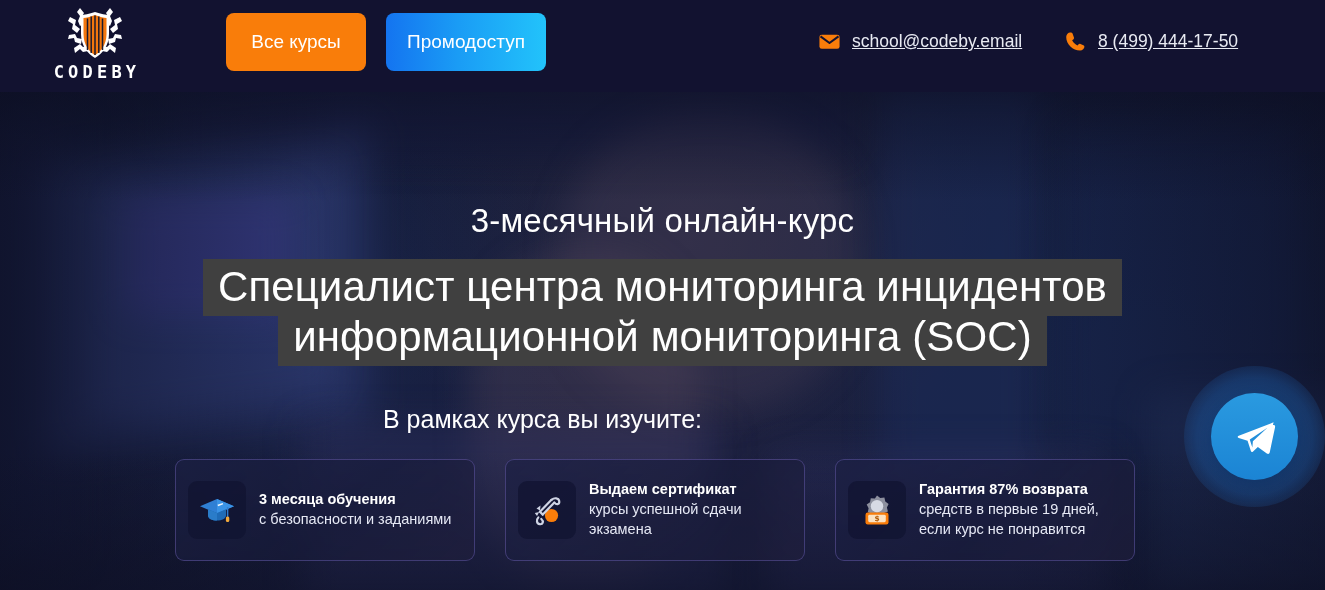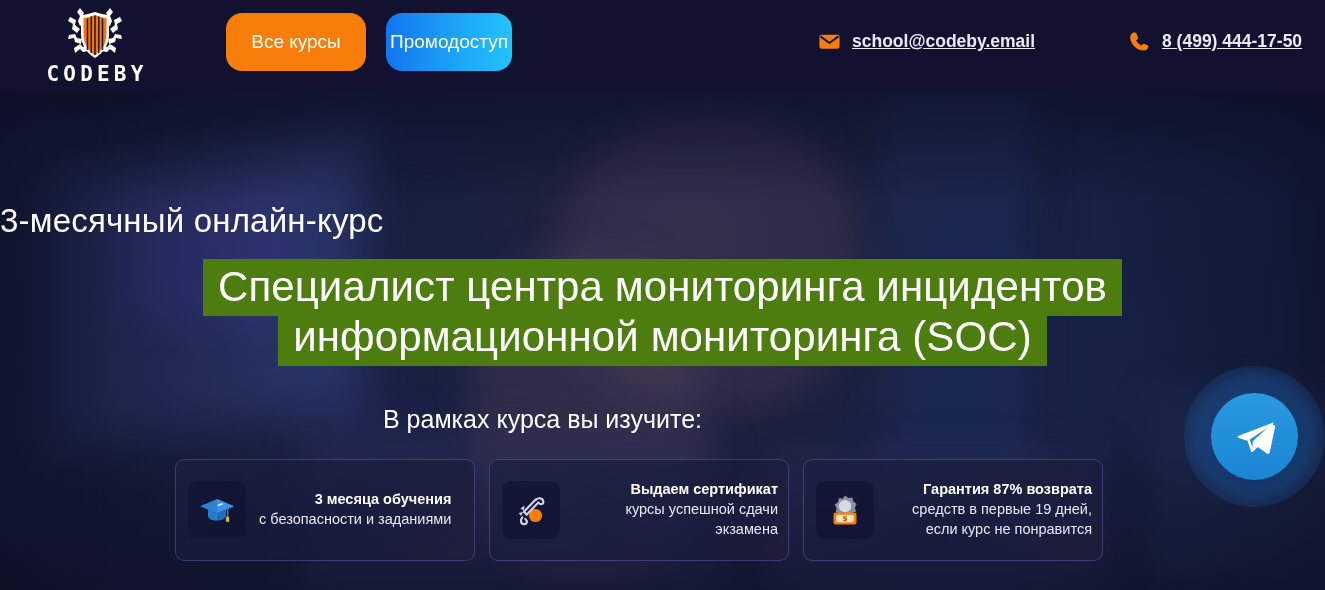--- a/index.html
+++ b/index.html
@@ -22,46 +22,46 @@
   }
   .logo-wrap {
     position:absolute; left:36px; top:4px;
     width:118px; height:84px;
     display:flex; flex-direction:column; align-items:center; justify-content:flex-start;
   }
   .logo-mark { width:70px; height:58px; display:block; }
   .logo-word {
     margin-top:2px;
     font-family:"DejaVu Sans Mono", monospace;
-    font-size:21px; font-weight:700; letter-spacing:4.2px;
+    font-size:17px; font-weight:700; letter-spacing:4.2px;
     color:#ffffff; line-height:1;
     padding-left:4px;
   }
   .btn {
     position:absolute; top:13px;
     height:58px;
-    border:none; border-radius:16px;
+    border:none; border-radius:8px;
     color:#fff;
     font-family:"Liberation Sans", sans-serif;
     font-size:19px;
     display:flex; align-items:center; justify-content:center;
     cursor:pointer;
     white-space:nowrap;
   }
   .btn-courses { left:226px; width:140px; background:#f97d0a; }
-  .btn-promo  { left:386px; width:126px;
+  .btn-promo  { left:386px; width:160px;
     background:linear-gradient(90deg,#1474f0 0%, #1a9cf5 45%, #22c3fb 100%); }
 
   .contact {
     position:absolute; top:30px;
     display:flex; align-items:center; gap:11px;
-    color:#e8eaf2; font-size:17.5px; white-space:nowrap;font-weight:bold;
+    color:#e8eaf2; font-size:17.5px; white-space:nowrap;
   }
   .contact-email { left:818px; }
-  .contact-phone { left:1128px; }
+  .contact-phone { left:1064px; }
   .ico-orange { display:block; width:23px; height:23px; flex:0 0 auto; }
 
   
   .hero {
     position:absolute; left:0; top:92px;
     width:1325px; height:498px;
     overflow:hidden;
     background:#131a35;
   }
   .bg-layer { position:absolute; inset:0; }
@@ -89,48 +89,48 @@
   .bg-vignette {
     background:
       linear-gradient(180deg, rgba(12,14,34,.55) 0%, rgba(12,14,34,0) 22%, rgba(12,14,34,0) 72%, rgba(12,14,34,.50) 100%),
       linear-gradient(90deg, rgba(11,13,32,.62) 0%, rgba(11,13,32,0) 26%, rgba(11,13,32,0) 76%, rgba(11,13,32,.52) 100%);
   }
 
   
   .hero-content { position:absolute; inset:0; z-index:10; }
   .kicker {
     position:absolute; top:110px; left:0; width:1325px;
-    text-align:left; color:#ffffff;
+    text-align:center; color:#ffffff;
     font-size:33px; font-weight:400; letter-spacing:.2px;
   }
   .title {
     position:absolute; top:170px; left:0; width:1325px;
     text-align:center; line-height:1.18;
   }
   .title-line { display:block; }
   .hl {
-    background:#4d7c0f;
+    background:#404040;
     color:#ffffff;
     font-size:42px; font-weight:400;
     padding:4px 15px 6px;
     box-decoration-break:clone;
     -webkit-box-decoration-break:clone;
     letter-spacing:.1px;
   }
   .subtitle {
     position:absolute; top:313px; left:0; width:1085px;
     text-align:center; color:#ffffff;
     font-size:25px; font-weight:400;
   }
 
   
   .cards {
     position:absolute; top:367px; left:175px;
     width:975px; height:112px;
-    display:flex; gap:14px;text-align:right;
+    display:flex; gap:30px;
   }
   .card {
     width:300px; height:102px;
     border:1px solid rgba(118,104,196,.42);
     border-radius:9px;
     background:linear-gradient(135deg, rgba(28,32,68,.70) 0%, rgba(24,27,58,.62) 55%, rgba(34,32,62,.55) 100%);
     display:flex; align-items:center;
     padding:0 10px 0 12px;
     backdrop-filter:blur(2px);
   }

